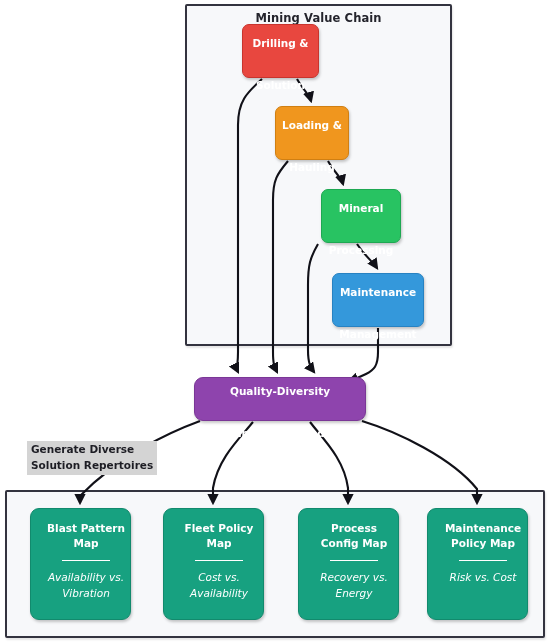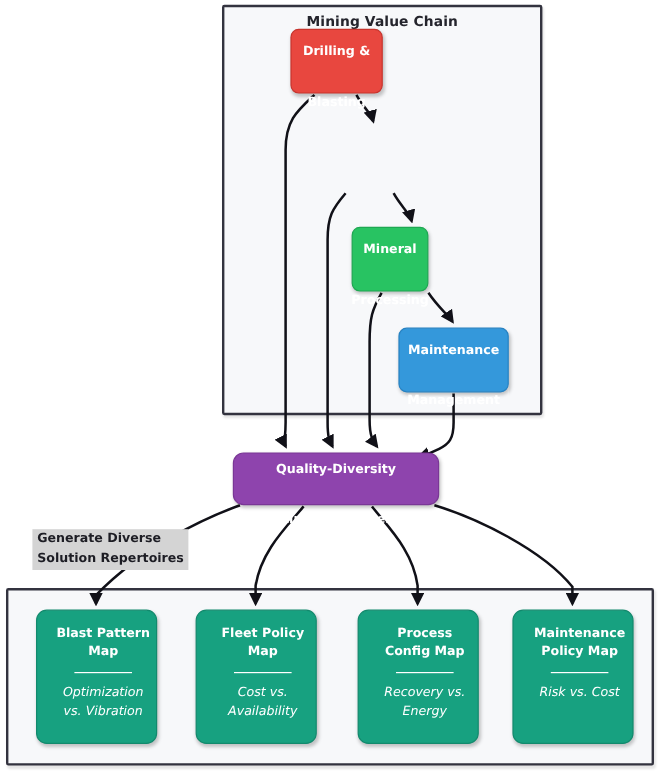--- a/index.html
+++ b/index.html
@@ -84,22 +84,22 @@
     background: #e8473f;
     border: 1.5px solid #c8342d;
   }
   #node-loading {
     left: 275px; top: 106px;
     width: 74px; height: 54px;
     background: #f0961e;
     border: 1.5px solid #d07f12;
   }
   #node-mineral {
-    left: 293px; top: 189px;
-    width: 64px; height: 54px;
+    left: 321px; top: 189px;
+    width: 80px; height: 54px;
     background: #28c362;
     border: 1.5px solid #1ea852;
   }
   #node-maintenance {
     left: 332px; top: 273px;
     width: 92px; height: 54px;
     background: #3498db;
     border: 1.5px solid #2782c2;
   }
 
@@ -210,52 +210,56 @@
                L 213 503"></path>
       <path d="M 310 422 C 322 438, 344 458, 348 488
                L 348 503"></path>
       <path d="M 362 421 C 398 432, 452 458, 477 489
                L 477 503"></path>
     </g>
   </svg>
 
   <div class="node" id="node-drilling">
     <span>Drilling &amp;</span>
-    <span>Blasting</span>
-  </div>
-
+    <span>Solution</span>
+  </div>
+
+  <div class="node" id="node-loading">
+    <span>Loading &amp;</span>
+    <span>Hauling</span>
+  </div>
 
   <div class="node" id="node-mineral">
     <span>Mineral</span>
     <span>Processing</span>
   </div>
 
   <div class="node" id="node-maintenance">
     <span>Maintenance</span>
     <span>Management</span>
   </div>
 
   <div class="node" id="node-engine">
     <span>Quality-Diversity</span>
-    <span>Optimization Energy</span>
+    <span>Optimization Loading</span>
   </div>
 
   <div id="edge-label">
     <div>Generate Diverse</div>
     <div>Solution Repertoires</div>
   </div>
 
   <div class="card" id="card-0">
     <div class="card-title">
       <span>Blast Pattern</span>
       <span>Map</span>
     </div>
     <div class="card-rule"></div>
     <div class="card-sub">
-      <span>Optimization</span>
+      <span>Availability</span>
       <span>vs. Vibration</span>
     </div>
   </div>
 
   <div class="card" id="card-2">
     <div class="card-title">
       <span>Process Config</span>
       <span>Map</span>
     </div>
     <div class="card-rule"></div>

